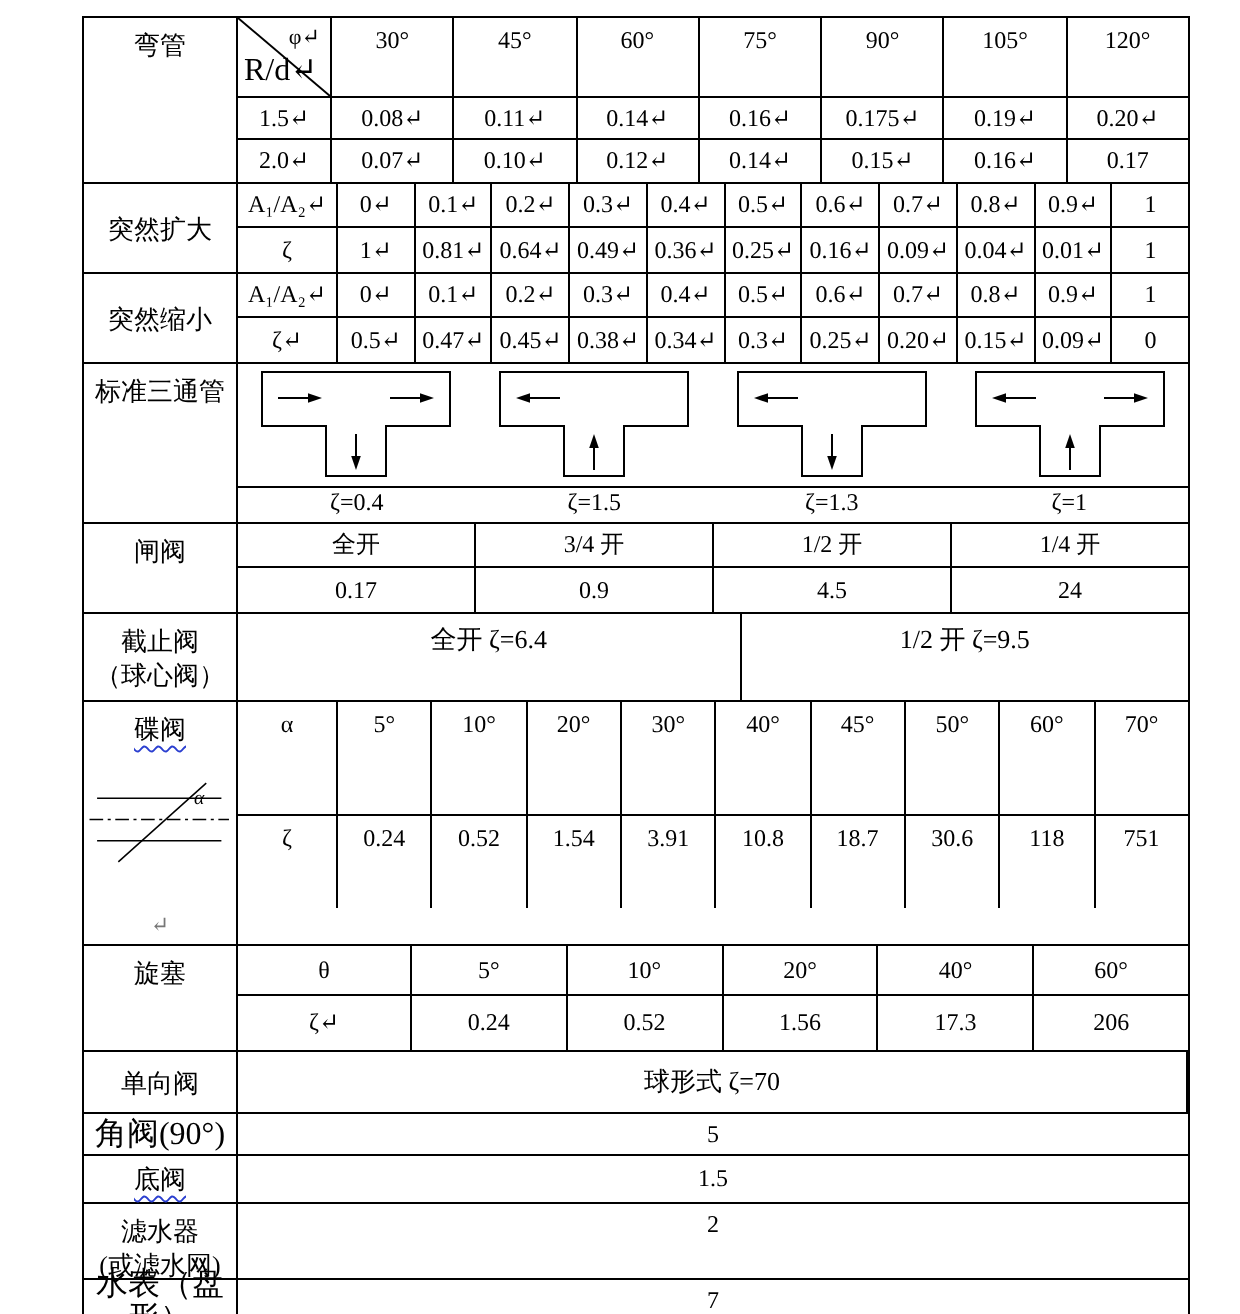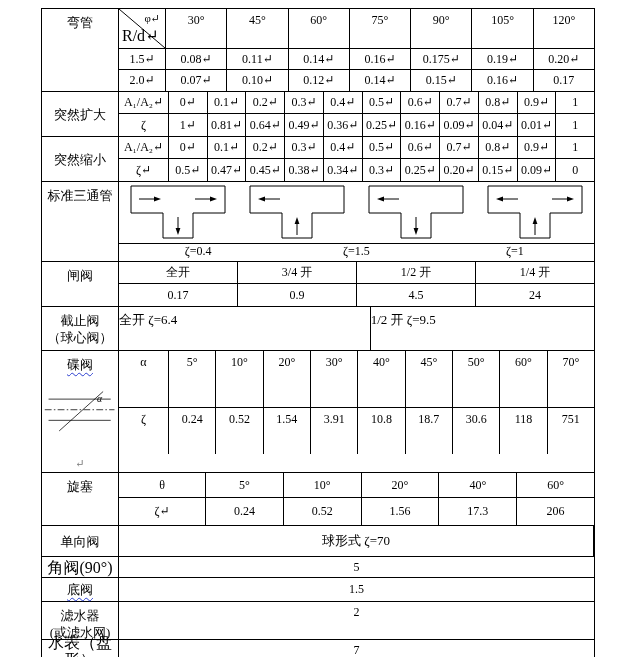--- a/index.html
+++ b/index.html
@@ -44,21 +44,21 @@
   .cells.top > div { align-items: flex-start; padding-top: 4px; }
   .corner { position: relative; }
   .corner svg { position: absolute; inset: 0; width: 100%; height: 100%; }
   .corner .cphi { position: absolute; top: 3px; right: 5px; font-size: 11px; }
   .corner .crd { position: absolute; bottom: 3px; left: 3px; font-size: 16px; }
   .teeRow { display: flex; border-bottom: 1px solid #000; align-items: center; }
   .teeRow > div { flex: 1; display: flex; justify-content: center; }
   .zetaRow { display: flex; font-size: 12px; }
   .zetaRow > div { flex: 1; text-align: center; }
   .twocol { flex: 1; display: flex; }
-  .twocol > div { font-size: 13px; }
+  .twocol > div { font-size: 13px; text-align: center; }
   .twocol > div:first-child { flex: 0 0 53%; border-right: 1px solid #000; }
   .twocol > div:last-child { flex: 1; }
   .twocol.toptext > div { padding-top: 4px; }
   .twocol.midtext > div { display: flex; align-items: center; justify-content: center; }
   .one { flex: 1; display: flex; align-items: center; justify-content: center; font-size: 12px; }
   .one.toptext { align-items: flex-start; padding-top: 3px; }
   .wavy {
     text-decoration: underline; text-decoration-style: wavy;
     text-decoration-color: #2b3fd0; text-decoration-thickness: 1px;
     text-underline-offset: 3px;
@@ -237,20 +237,21 @@
               <line x1="65" y1="14" x2="80" y2="14" stroke="#000"></line>
               <polygon points="87,14 80,16.4 80,11.6" fill="#000"></polygon>
               <line x1="48" y1="50" x2="48" y2="39" stroke="#000"></line>
               <polygon points="48,32 50.4,39 45.6,39" fill="#000"></polygon>
             </svg>
           </div>
       </div>
       <div class="zetaRow" style="height:17px">
         <div>ζ=0.4</div>
         <div>ζ=1.5</div>
+        <div>ζ=1.3</div>
         <div>ζ=1</div>
       </div>
     </div>
   </div>
 
   <div class="sec">
     <div class="lab top">闸阀</div>
     <div class="cnt">
       <div class="r" style="height:22px">
         <div class="cells">

